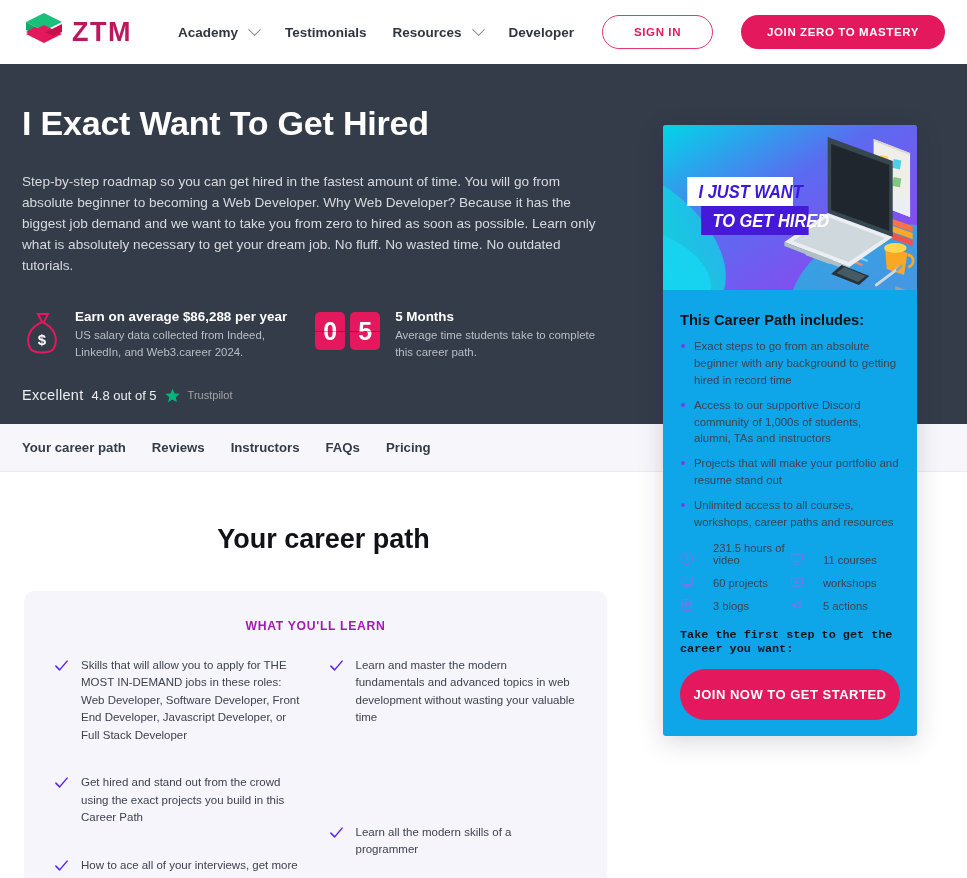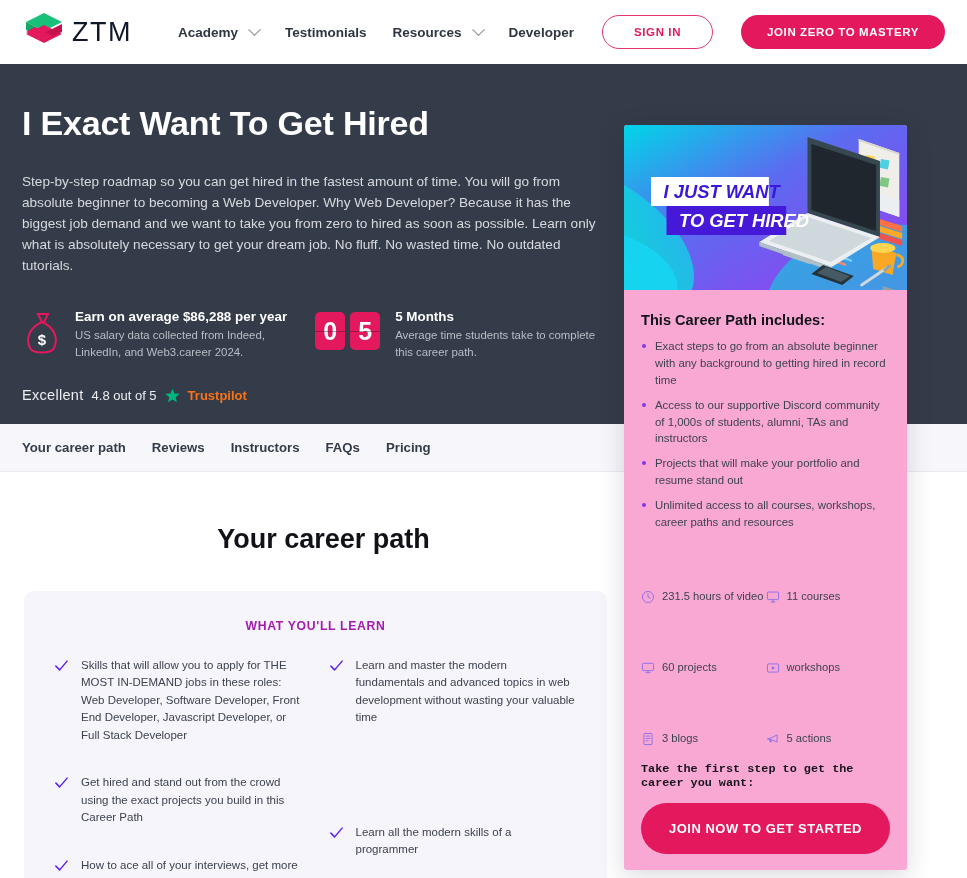--- a/index.html
+++ b/index.html
@@ -18,23 +18,23 @@
     display: flex;
     align-items: center;
     padding: 0 22px;
     position: relative;
     z-index: 20;
   }
   .logo-wrap { display: flex; align-items: center; gap: 6px; }
   .logo-mark { width: 44px; height: 42px; display: block; }
   .logo-text {
     font-size: 27px;
-    font-weight: 400;
+    font-weight: 700;
     letter-spacing: 1.5px;
-    color: #0f172a;
+    color: #be185d;
   }
   .main-nav {
     display: flex;
     align-items: center;
     gap: 26px;
     margin-left: 46px;
   }
   .nav-item {
     font-size: 13.5px;
     font-weight: 700;
@@ -144,30 +144,30 @@
   }
   .trust-row {
     display: flex;
     align-items: center;
     gap: 8px;
     margin-top: 27px;
     color: #eceef0;
   }
   .trust-excellent { font-size: 14.5px; letter-spacing: .3px; }
   .trust-score { font-size: 13px; }
-  .trust-brand { font-size: 13px; font-weight: 700; color: #f97316; }
+  .trust-brand { font-size: 11px; font-weight: 400; color: #a3a3a3; }
   .trust-star { width: 15px; height: 15px; }
 
   
   .side-card {
     position: absolute;
     top: 61px;
-    right: 60px;
-    width: 283px;
-    background: #f9a8d4;
+    right: 50px;
+    width: 254px;
+    background: #0ea5e9;
     border-radius: 3px;
     box-shadow: 0 6px 26px rgba(30,20,60,.17);
     overflow: hidden;
     z-index: 12;
   }
   .card-banner { position: relative; height: 165px; overflow: hidden; }
   .card-banner svg { display: block; width: 100%; height: 100%; }
   .card-body { padding: 22px 17px 16px 17px; }
   .card-heading {
     font-size: 14.6px;
@@ -193,25 +193,24 @@
     background: #7c3aed;
   }
   .card-stats {
     display: grid;
     grid-template-columns: 1fr 1fr;
     row-gap: 9px;
     margin-top: 11px;
   }
   .cstat {
     display: flex;
-    align-items: flex-start;
-    gap: 7px;
+    align-items: flex-end;
+    gap: 19px;
     font-size: 11.2px;
     color: #3d4250;
-    margin-top: 48px;
   }
   .cstat svg { flex: none; }
   .card-cta-label {
     font-size: 11.8px;
     font-weight: 700;
     color: #14151c;
     margin-top: 16px;
     font-family: Liberation Mono, monospace;
   }
   .btn-start {

